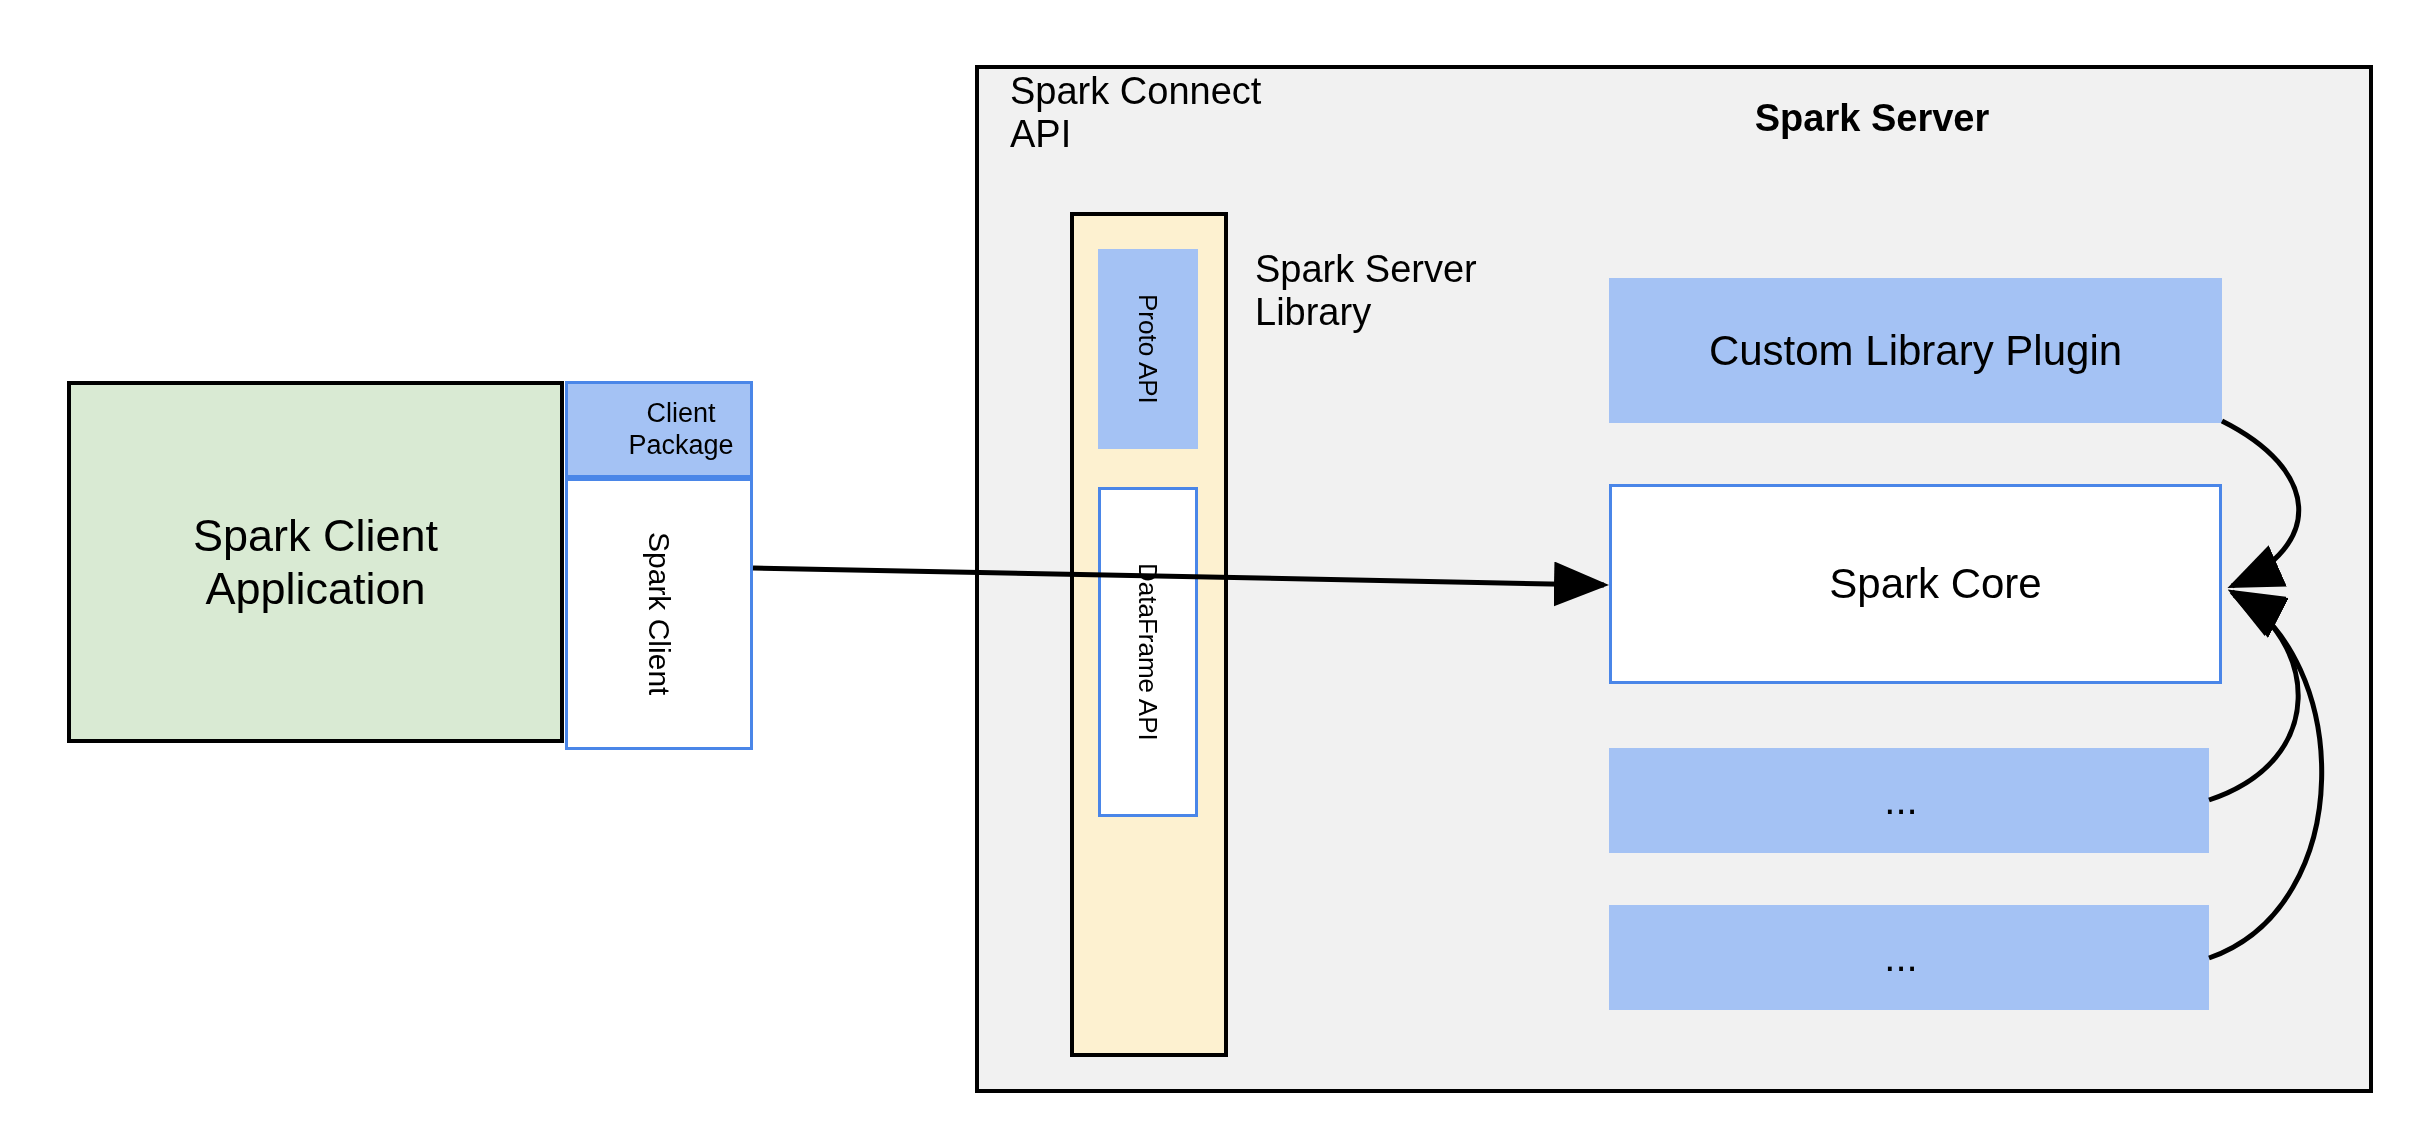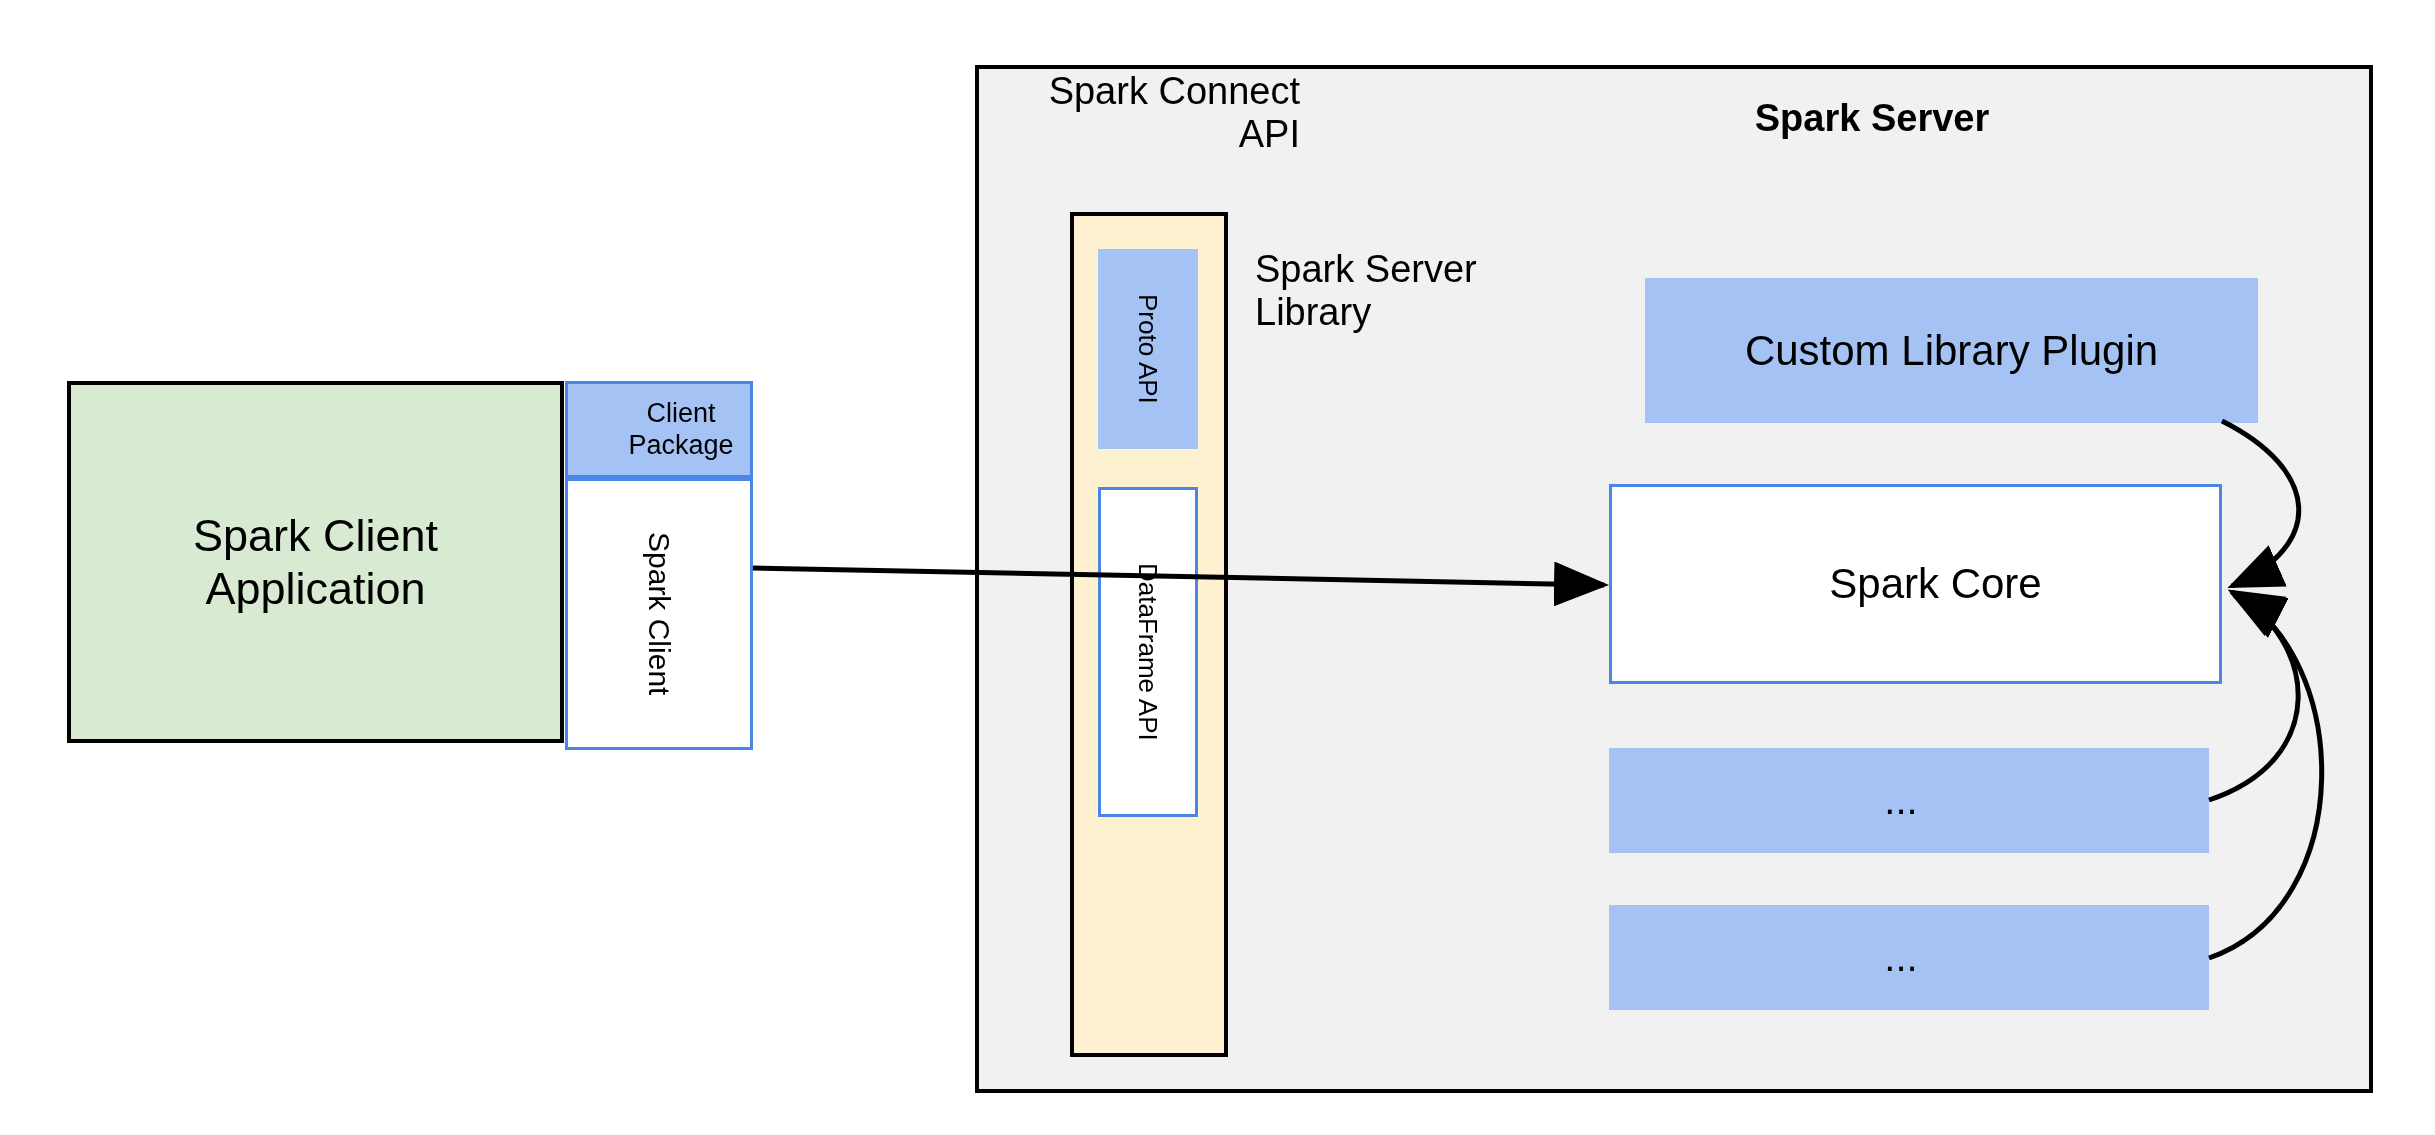--- a/index.html
+++ b/index.html
@@ -64,21 +64,21 @@
     background: #F1F1F1;
     border: 4px solid #000000;
     box-sizing: border-box;
   }
   #spark-server-title {
     left: 1707px; top: 97px; width: 330px;
     font-size: 38px; font-weight: bold; text-align: center;
   }
   #spark-connect-api-label {
     left: 1010px; top: 70px; width: 290px;
-    font-size: 38px; text-align: right;
+    font-size: 38px; text-align: left;
   }
   #spark-server-library-label {
     left: 1255px; top: 248px; width: 300px;
     font-size: 38px; text-align: left;
   }
 
   
   #connect-api-column {
     left: 1070px; top: 212px; width: 158px; height: 845px;
     background: #FDF1D0;
@@ -99,21 +99,20 @@
     background: #FFFFFF;
     border: 3px solid #4A86E8;
     font-size: 26px;
   }
 
   
   #custom-library-plugin {
     left: 1609px; top: 278px; width: 613px; height: 145px;
     background: #A4C2F4;
     font-size: 42px;
-    margin-left: 36px;
   }
   #spark-core {
     left: 1609px; top: 484px; width: 613px; height: 200px;
     background: #FFFFFF;
     border: 3px solid #4A86E8;
     font-size: 42px;
     padding-left: 40px;
   }
   #ellipsis-1 {
     left: 1609px; top: 748px; width: 600px; height: 105px;

